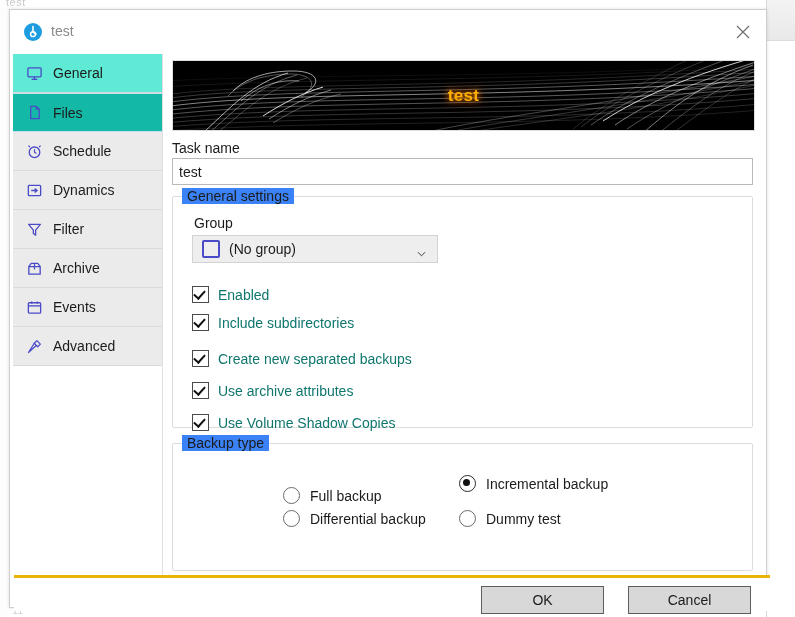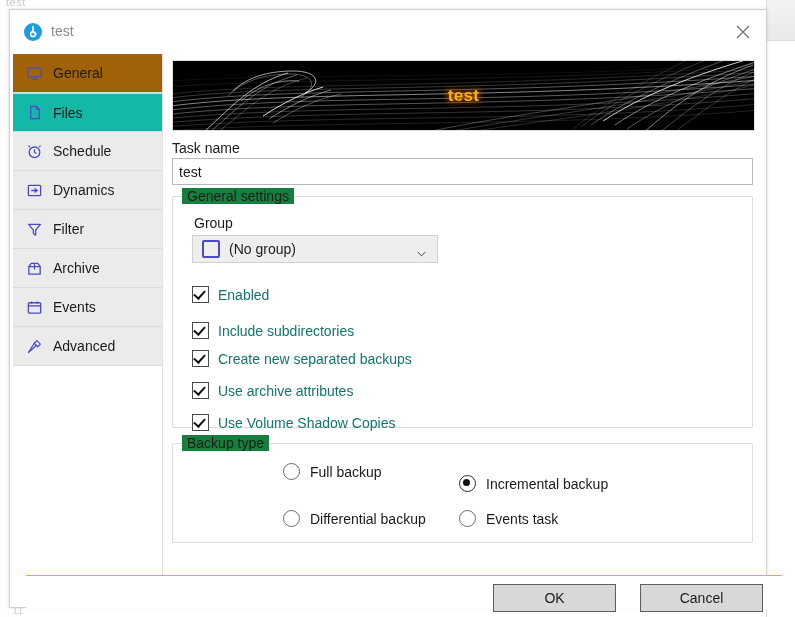--- a/index.html
+++ b/index.html
@@ -70,21 +70,21 @@
   .tab {
     position: relative;
     height: 39px; width: 150px;
     display: flex; align-items: center;
     background: #ebebeb;
     border-bottom: 1px solid #dadada;
     box-sizing: border-box;
     cursor: default;
   }
   .tab.selected {
-    background: #a16207;
+    background: #5eead4;
     border-right: 1px solid #ffffff;
   }
   .tab.hover {
     background: #14b8a6;
     border-top: 1px solid #c6def0;
     border-bottom: 1px solid #c6def0;
   }
   .tab-icon {
     width: 18px; height: 18px; margin-left: 12px;
     display: flex; align-items: center; justify-content: center;
@@ -141,25 +141,25 @@
 
   
   .groupbox {
     position: absolute;
     border: 1px solid #dcdcdc;
     border-radius: 2px;
     box-sizing: border-box;
   }
   .groupbox-title {
     position: absolute; top: -9px; left: 9px;
-    background: #15803d; padding: 0 5px;
+    background: #3b82f6; padding: 0 5px;
     font-size: 14px; color: #1b1b1b;
   }
   .gb-general { left: 9px; top: 142px; width: 581px; height: 232px; }
-  .gb-backup  { left: 9px; top: 389px; width: 581px; height: 100px; }
+  .gb-backup  { left: 9px; top: 389px; width: 581px; height: 128px; }
 
   .group-label { position: absolute; left: 21px; top: 18px; font-size: 14px; color: #1b1b1b; }
 
   .combo {
     position: absolute; left: 19px; top: 38px; width: 246px; height: 28px;
     background: #eeeeee;
     border: 1px solid #d2d2d2;
     display: flex; align-items: center;
     box-sizing: border-box;
     cursor: default;
@@ -202,23 +202,23 @@
   }
   .radio.selected { border-color: #2a2a2a; }
   .radio.selected::after {
     content: ""; position: absolute; left: 3px; top: 3px;
     width: 7px; height: 7px; border-radius: 50%; background: #101010;
   }
   .radio-label { margin-left: 10px; font-size: 14px; color: #1b1b1b; }
 
   
   .footer {
-    position: absolute; left: 16px; top: 565px; width: 100%; height: 33px;
-    background: #ffffff;
-    border-top: 1px solid #eab308;
+    position: absolute; left: 4px; top: 565px; width: 100%; height: 33px;
+    background: #ffffff;
+    border-top: 3px solid #eab308;
   }
   .btn {
     position: absolute; top: 8px; height: 28px; width: 123px;
     background: #d8d8d8;
     border: 1px solid #5d5d5d;
     font-family: "Liberation Sans", sans-serif;
     font-size: 14px; color: #1b1b1b;
     box-sizing: border-box;
     cursor: default;
   }
@@ -408,59 +408,59 @@
             <svg width="9" height="9" viewBox="0 0 10 10">
               <path d="M1 3 L5 7 L9 3" stroke="#3a3a3a" stroke-width="1.1" fill="none"></path>
             </svg>
           </span>
         </div>
 
         <div class="check-row" style="top:89px">
           <span class="checkbox checked"></span>
           <span class="check-label">Enabled</span>
         </div>
-        <div class="check-row" style="top:125px">
+        <div class="check-row" style="top:117px">
           <span class="checkbox checked"></span>
           <span class="check-label">Include subdirectories</span>
         </div>
         <div class="check-row" style="top:153px">
           <span class="checkbox checked"></span>
           <span class="check-label">Create new separated backups</span>
         </div>
         <div class="check-row" style="top:185px">
           <span class="checkbox checked"></span>
           <span class="check-label">Use archive attributes</span>
         </div>
         <div class="check-row" style="top:217px">
           <span class="checkbox checked"></span>
           <span class="check-label">Use Volume Shadow Copies</span>
         </div>
       </div>
 
       <div class="groupbox gb-backup">
         <span class="groupbox-title">Backup type</span>
 
-        <div class="radio-row" style="left:110px; top:19px">
+        <div class="radio-row" style="left:110px; top:43px">
           <span class="radio"></span>
           <span class="radio-label">Full backup</span>
         </div>
 
         <div class="radio-row" style="left:286px; top:31px">
           <span class="radio selected"></span>
           <span class="radio-label">Incremental backup</span>
         </div>
 
         <div class="radio-row" style="left:110px; top:66px">
           <span class="radio"></span>
           <span class="radio-label">Differential backup</span>
         </div>
 
         <div class="radio-row" style="left:286px; top:66px">
           <span class="radio"></span>
-          <span class="radio-label">Events task</span>
+          <span class="radio-label">Dummy test</span>
         </div>
       </div>
     </div>
 
     <div class="footer">
       <button class="btn btn-ok">OK</button>
       <button class="btn btn-cancel">Cancel</button>
     </div>
 
   </div>

